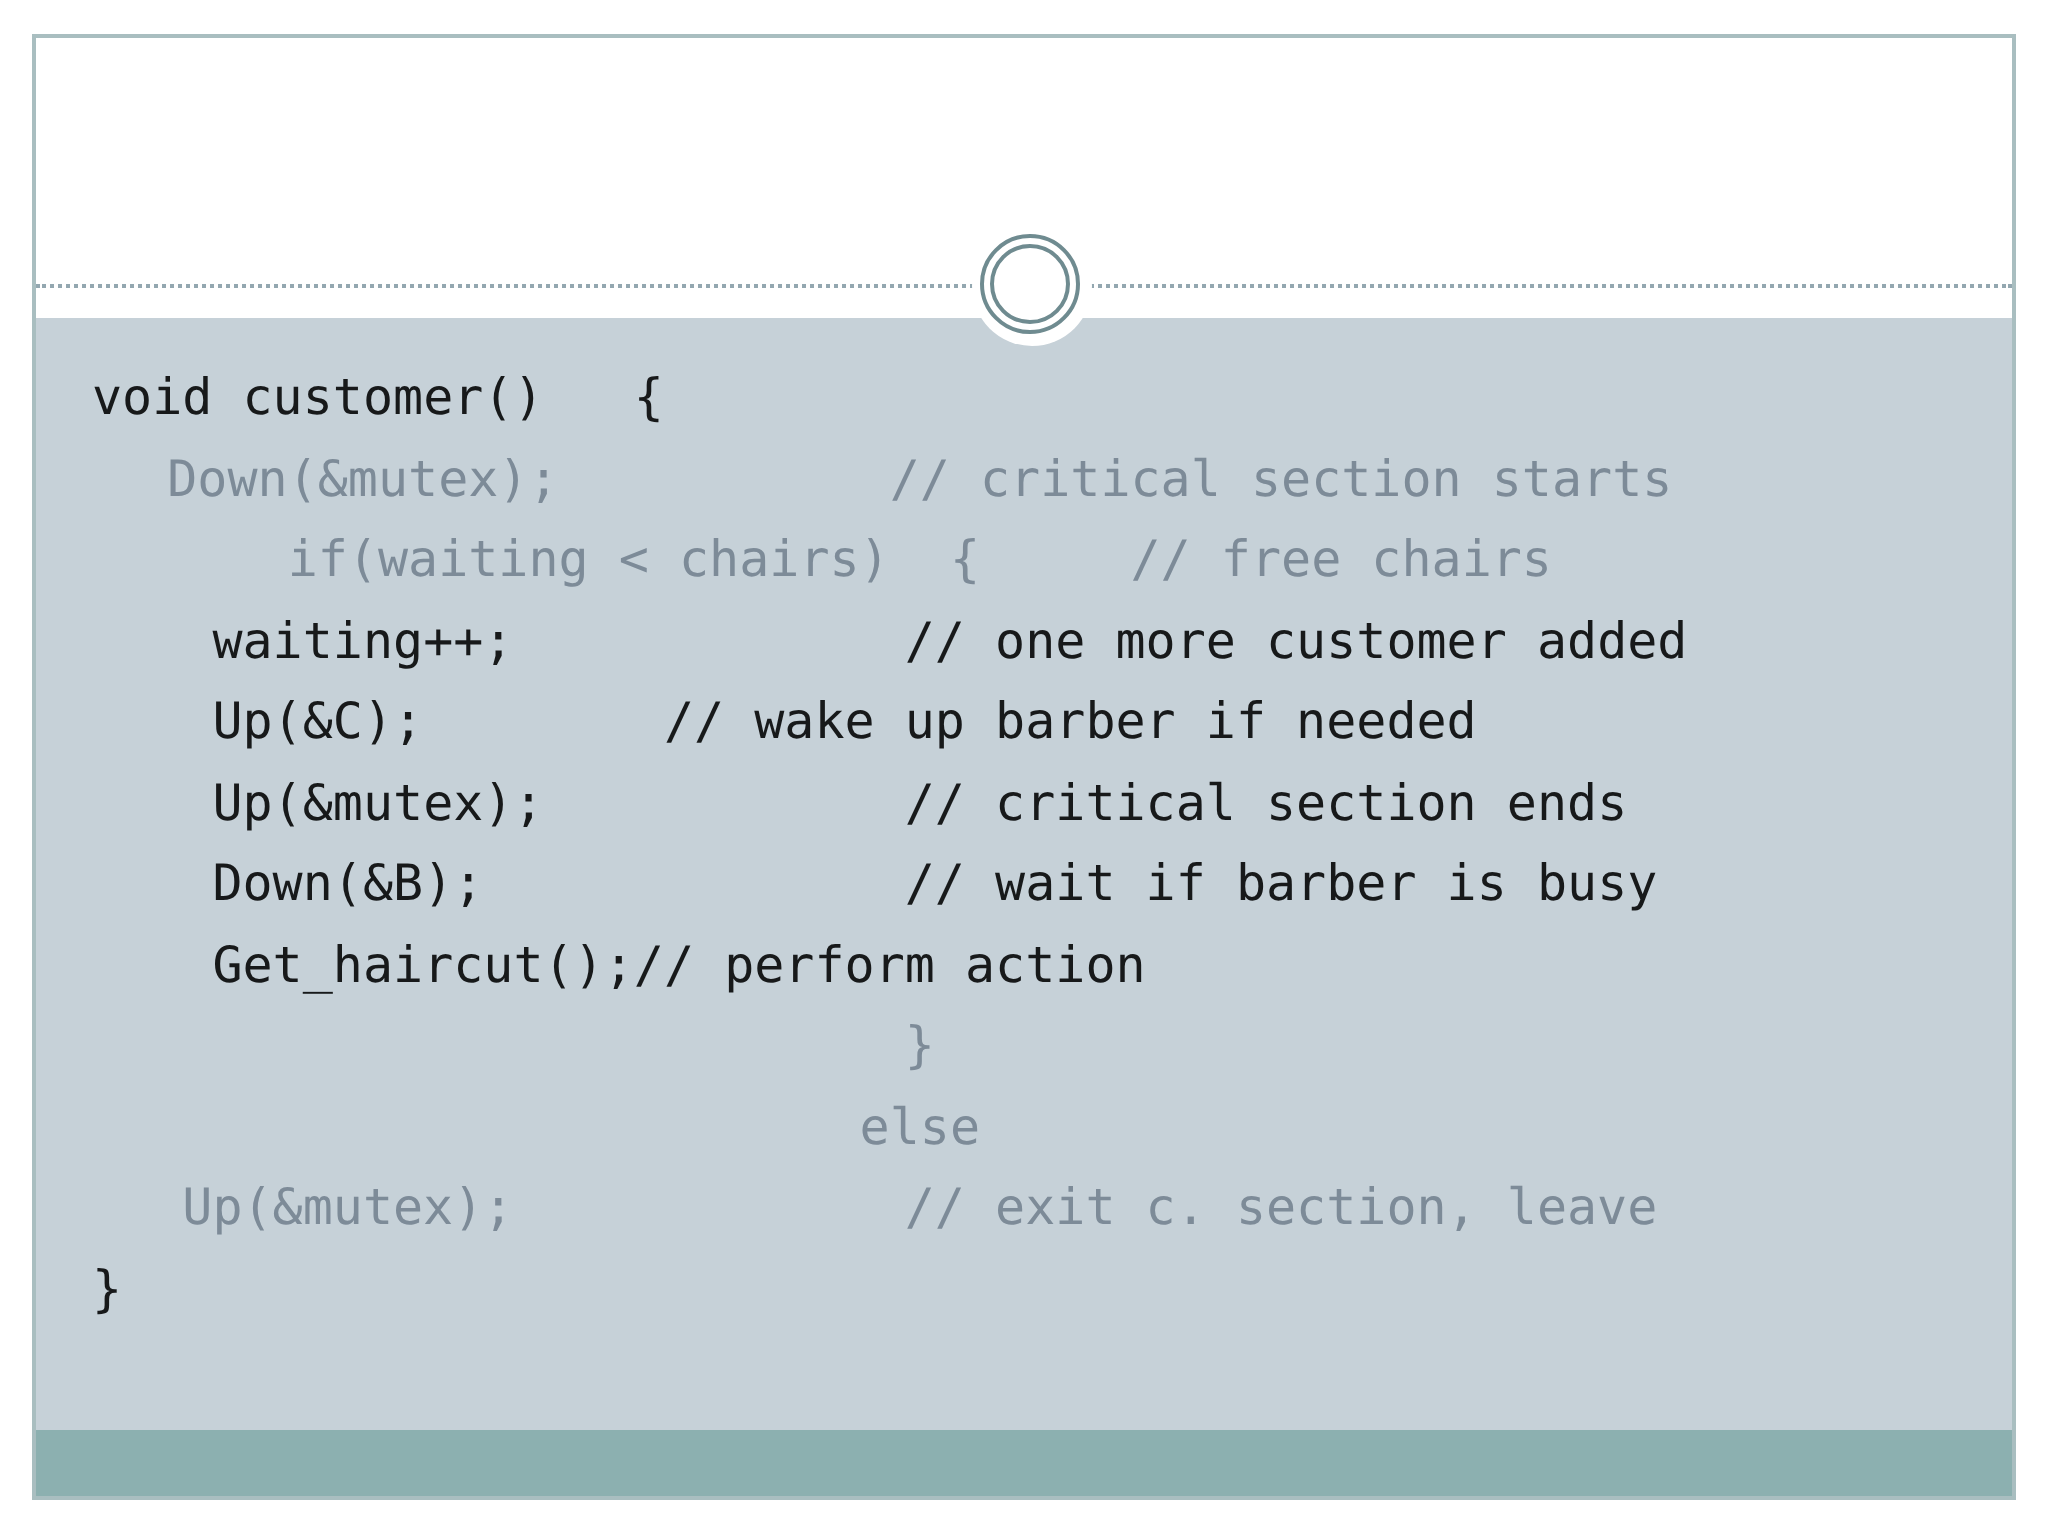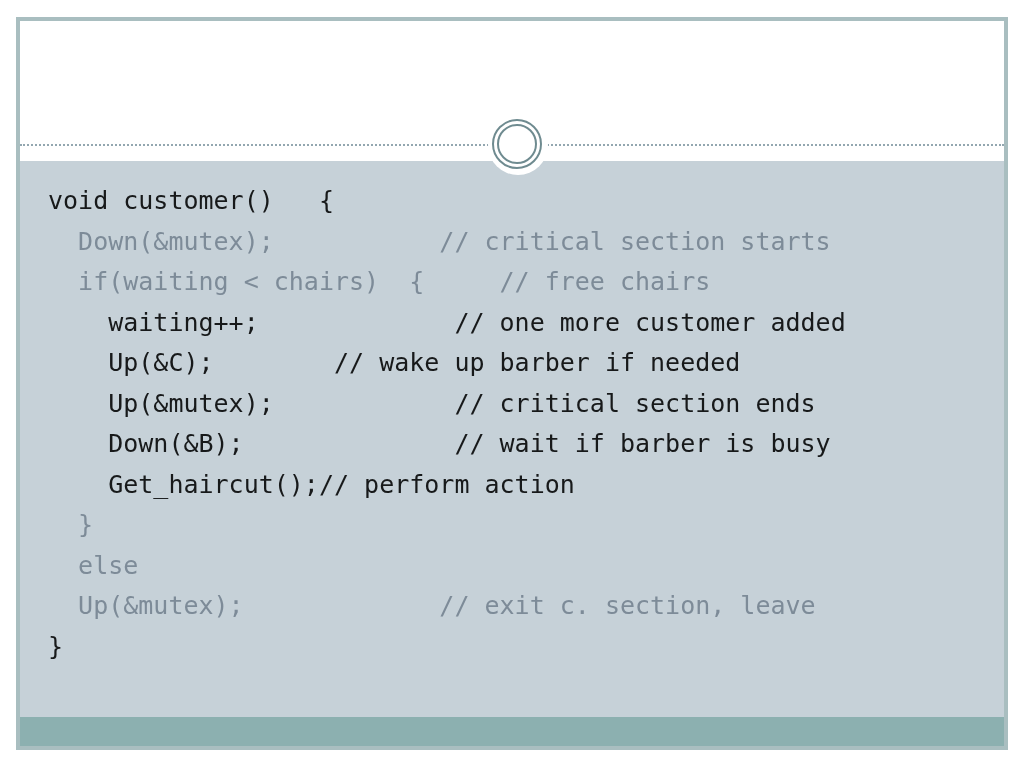--- a/index.html
+++ b/index.html
@@ -16,21 +16,21 @@
   }
 
   
   #slide {
     position: absolute;
     left: 16px;
     top: 17px;
     width: 992px;
     height: 733px;
     background: #ffffff;
-    border: 4px solid #6d28d9;
+    border: 2px solid #6d28d9;
     box-sizing: border-box;
     overflow: hidden;
   }
 
   
   .title-band {
     position: absolute;
     left: 0;
     top: 0;
     width: 100%;
@@ -109,21 +109,21 @@
     font-size: 25px;
     line-height: 40.5px;
     white-space: pre;
     letter-spacing: 0px;
   }
   .code-line {
     white-space: pre;
     margin: 0;
   }
   .tok-dark  { color: #17191a; }
-  .tok-muted { color: #7d8b98; }
+  .tok-muted { color: #7d8b98; text-align: center; }
 </style>
 </head>
 <body>
 
 <div id="slide" style="border-color: rgb(169, 190, 192);">
 
   <div class="title-band">
     <span></span>
   </div>
 

